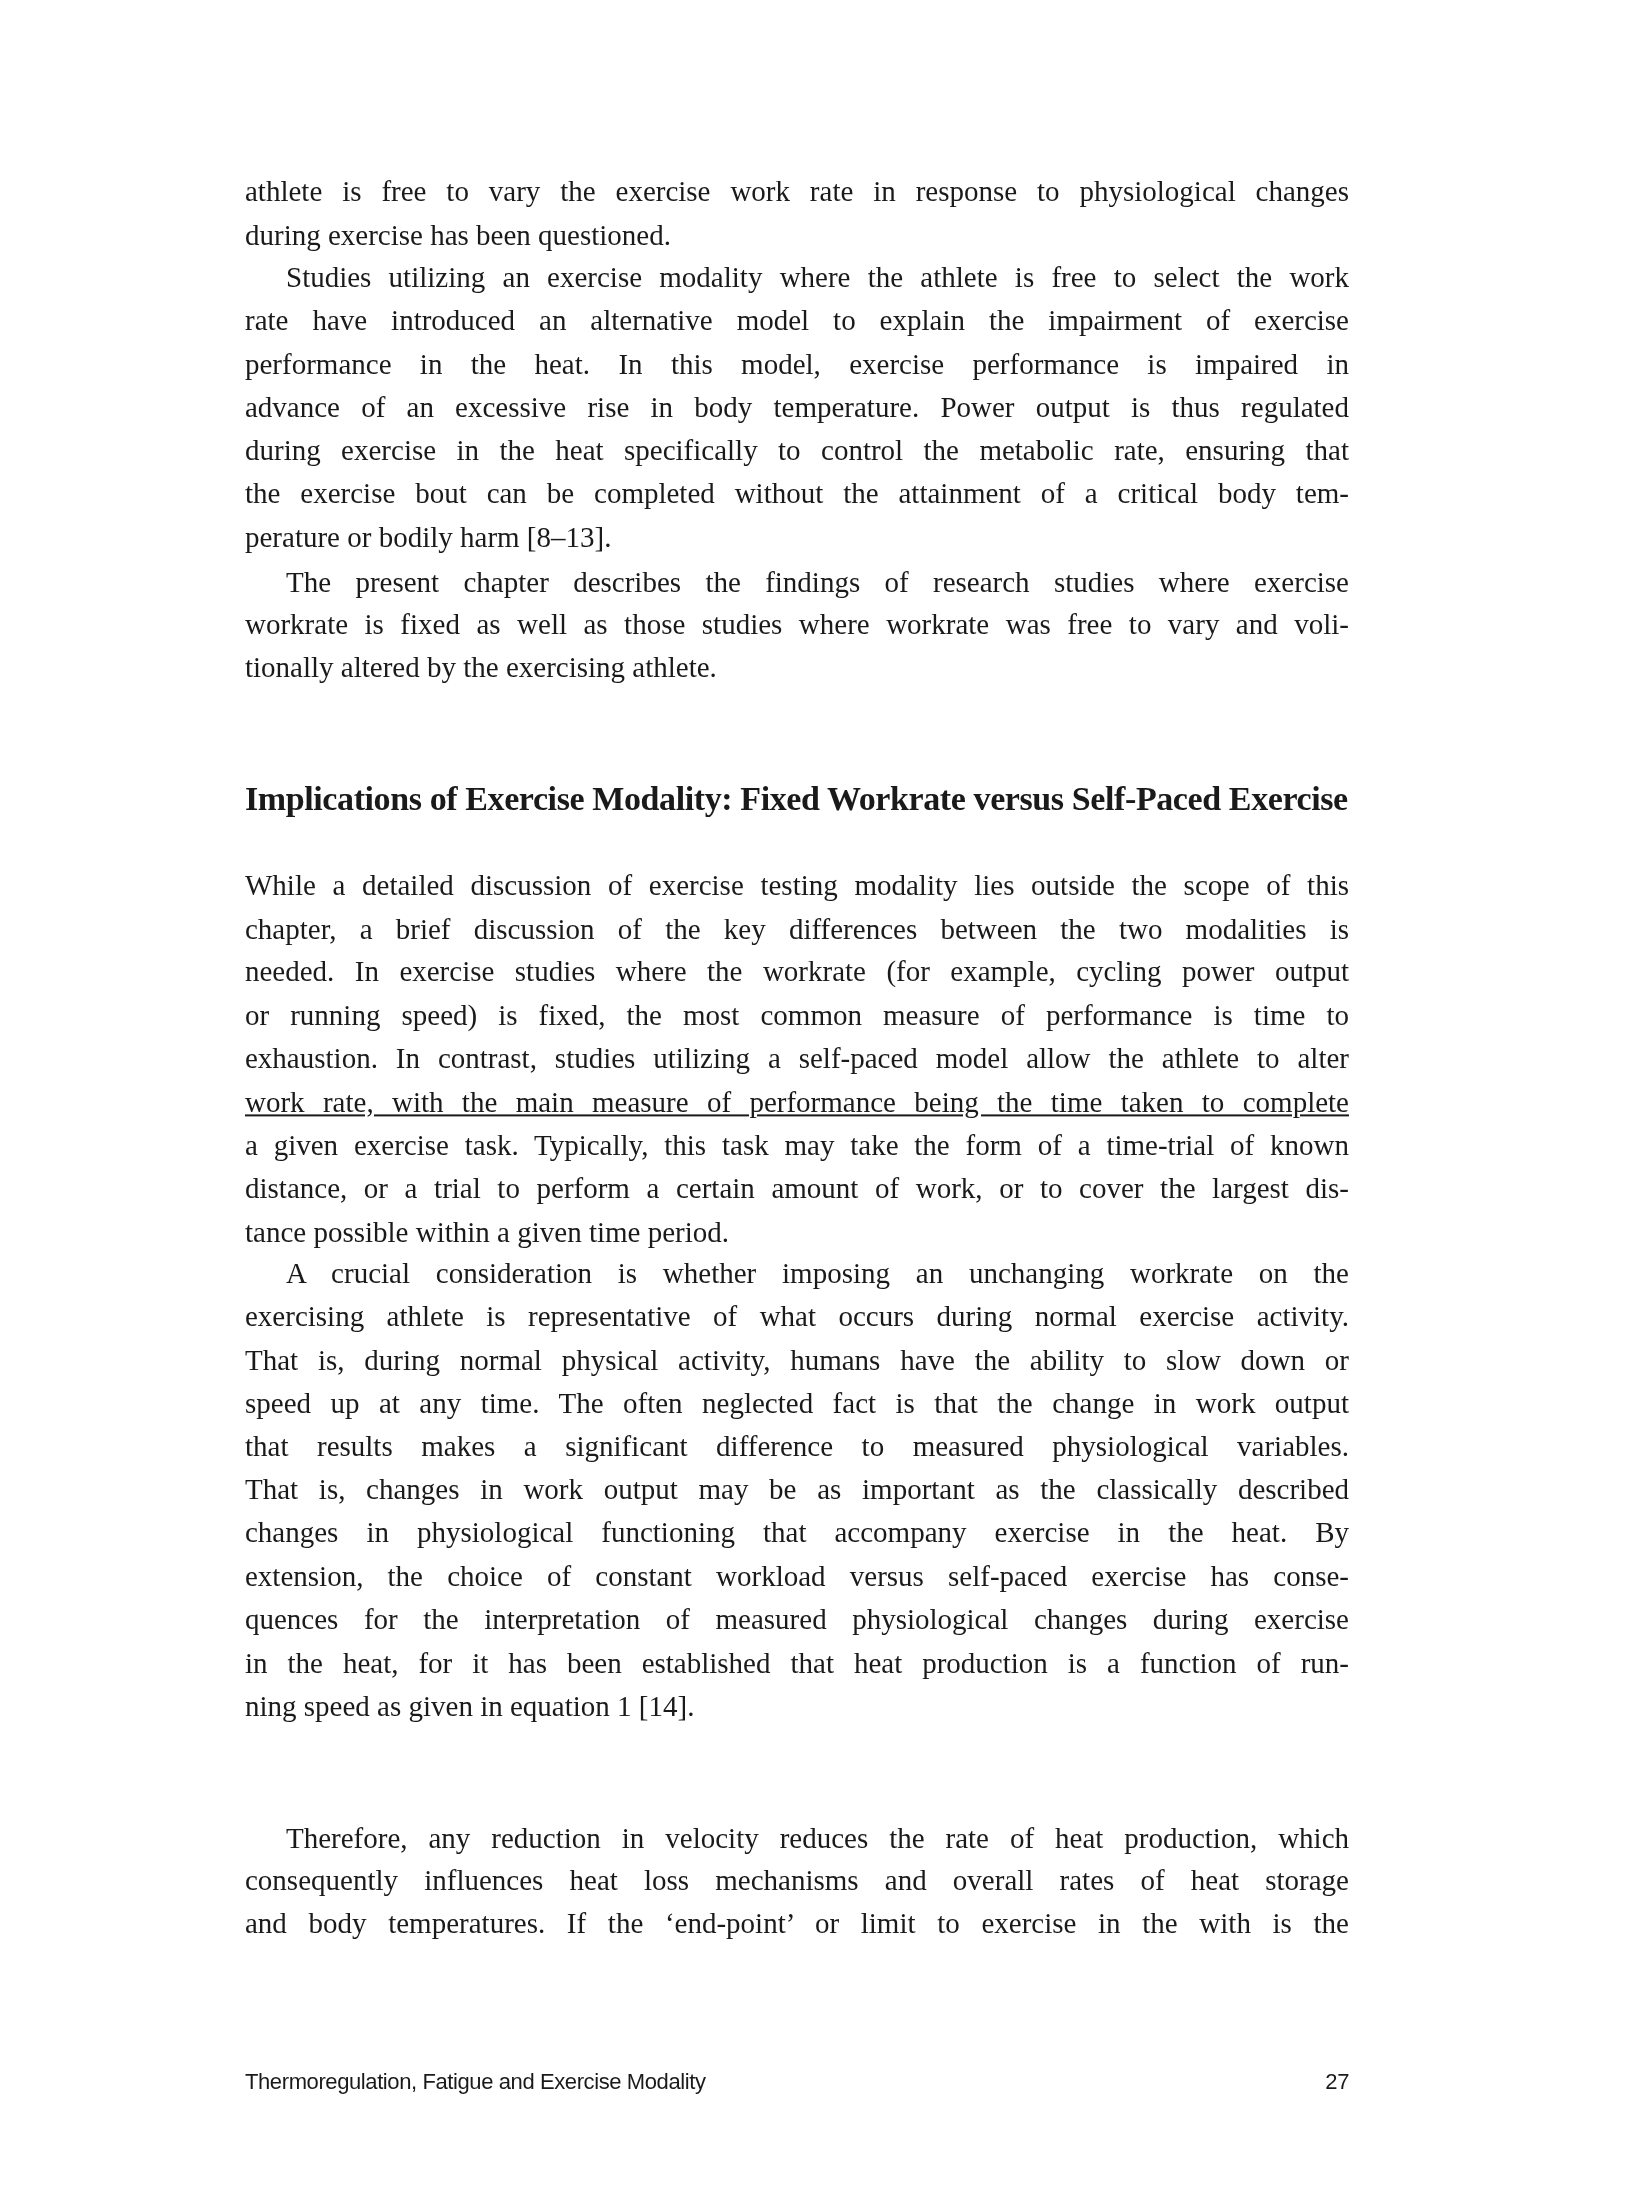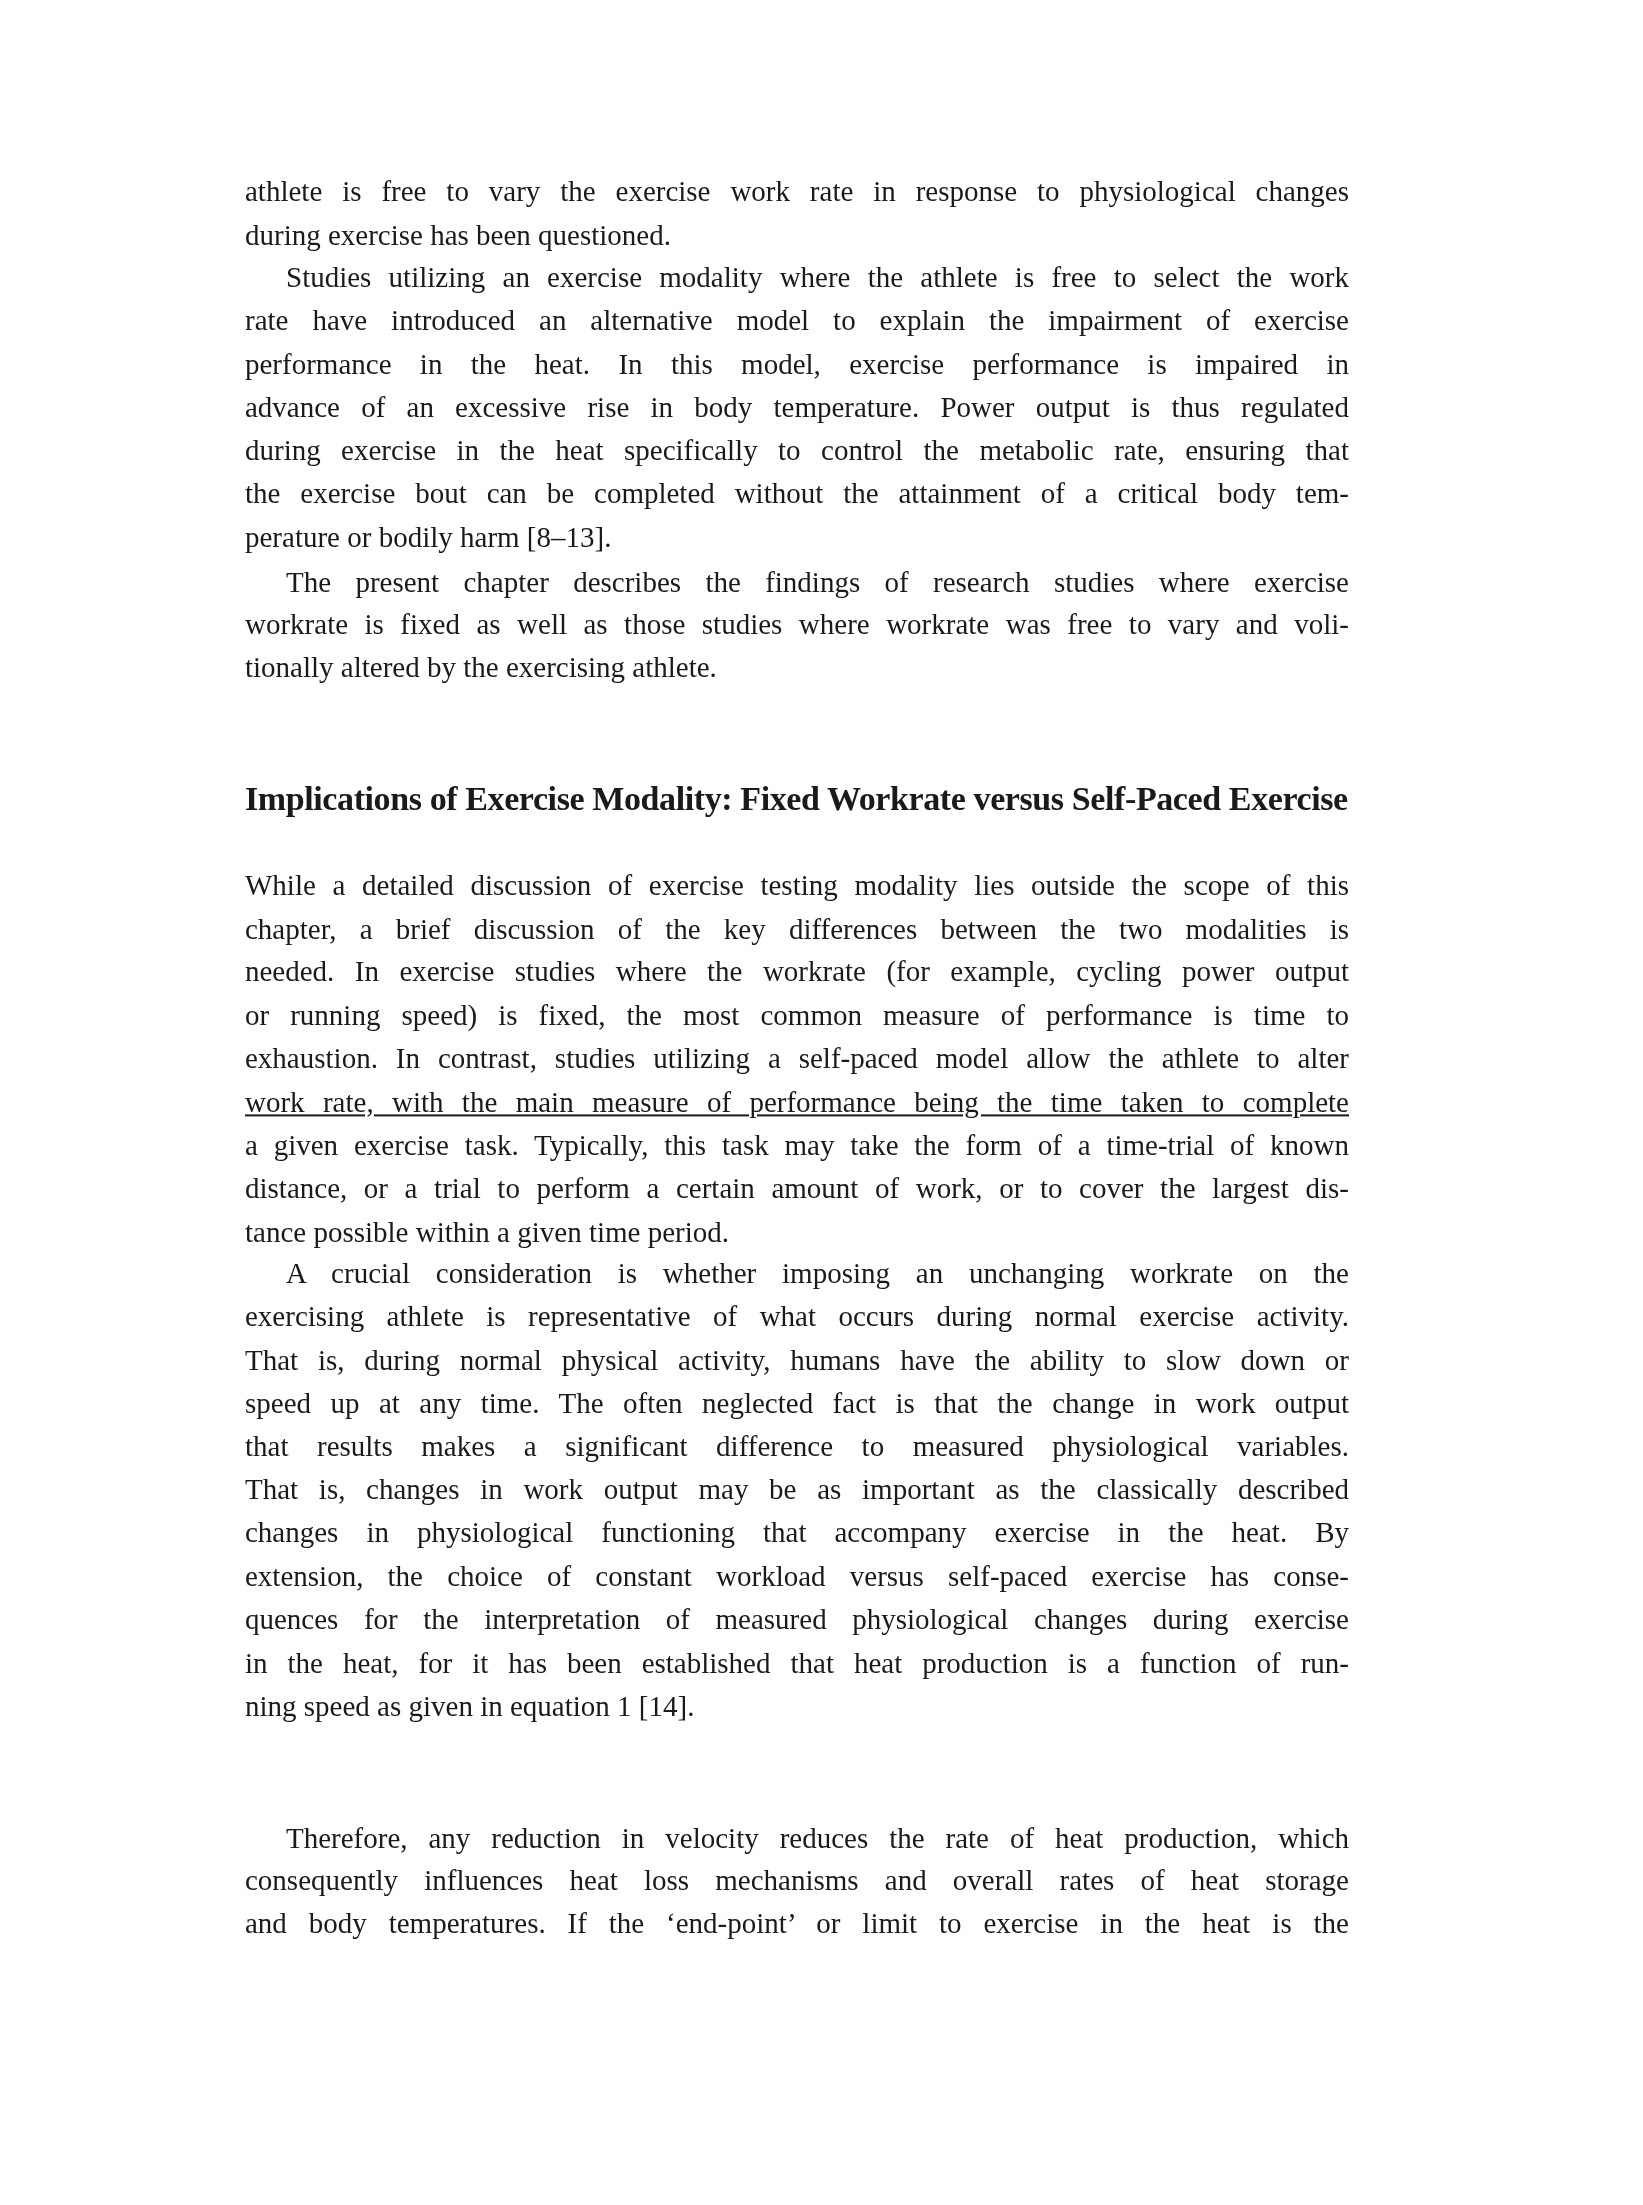--- a/index.html
+++ b/index.html
@@ -65,20 +65,24 @@
       <div class="line just" style="top: 1404px;">speed up at any time. The often neglected fact is that the change in work output</div>
       <div class="line just" style="top: 1447px;">that results makes a significant difference to measured physiological variables.</div>
       <div class="line just" style="top: 1490px;">That is, changes in work output may be as important as the classically described</div>
       <div class="line just" style="top: 1533px;">changes in physiological functioning that accompany exercise in the heat. By</div>
       <div class="line just" style="top: 1577px;">extension, the choice of constant workload versus self-paced exercise has conse-</div>
       <div class="line just" style="top: 1620px;">quences for the interpretation of measured physiological changes during exercise</div>
       <div class="line just" style="top: 1664px;">in the heat, for it has been established that heat production is a function of run-</div>
       <div class="line" style="top: 1707px;">ning speed as given in equation 1 [14].</div>
       <div class="line just indent" style="top: 1839px;">Therefore, any reduction in velocity reduces the rate of heat production, which</div>
       <div class="line just" style="top: 1881px;">consequently influences heat loss mechanisms and overall rates of heat storage</div>
-      <div class="line just" style="top: 1924px;">and body temperatures. If the ‘end-point’ or limit to exercise in the heat is the</div>
+      <div class="line just" style="top: 1924px;">and body temperatures. If the ‘end-point’ or limit to exercise in the with is the</div>
     </div>
 
   <div class="heading" style="top:799px;">Implications of Exercise Modality: Fixed Workrate versus Self-Paced Exercise</div>
 
 
+  <div class="footer" style="top:2082px;">
+    <span>Thermoregulation, Fatigue and Exercise Modality</span>
+    <span>27</span>
+  </div>
 </div>
 
 
 </body></html>

